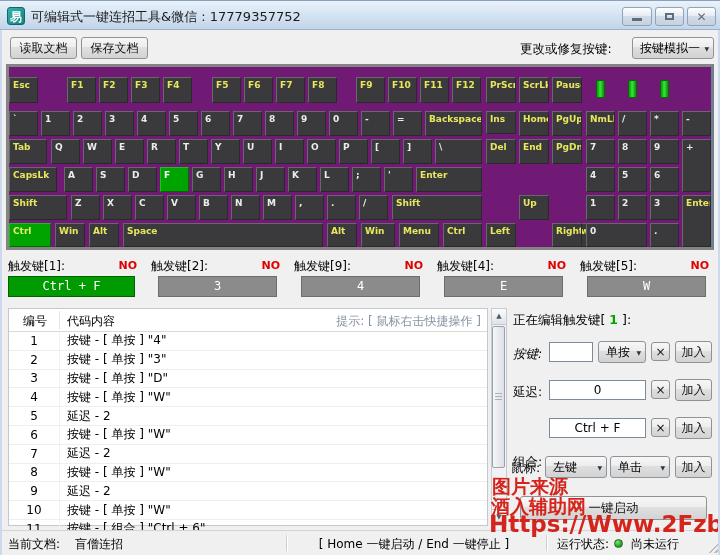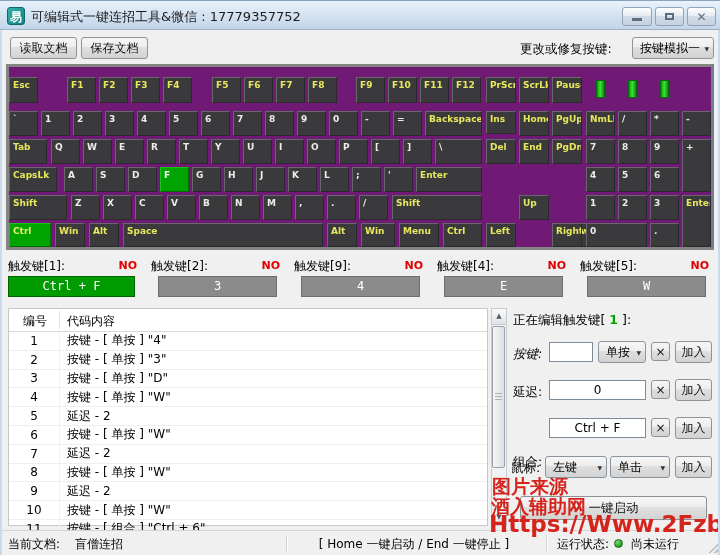--- a/index.html
+++ b/index.html
@@ -273,20 +273,21 @@
       <span class="tg-label">触发键[5]:</span>
       <span class="tg-no">NO</span>
       <div class="tg-btn off">W</div>
     </div>
   </div>
 
 <div id="table">
   <div id="thead">
     <span class="h1">编号</span>
     <span class="h2">代码内容</span>
+    <span class="hint">提示: [ 鼠标右击快捷操作 ]</span>
     <div class="colsep"></div>
   </div>
   <div id="tbody" style="position:relative;">
     <div class="vline"></div>
   <div class="trow">
         <span class="n">1</span>
         <span class="c">按键 - [ 单按 ] "4"</span>
       </div>
       <div class="trow">
         <span class="n">2</span>

